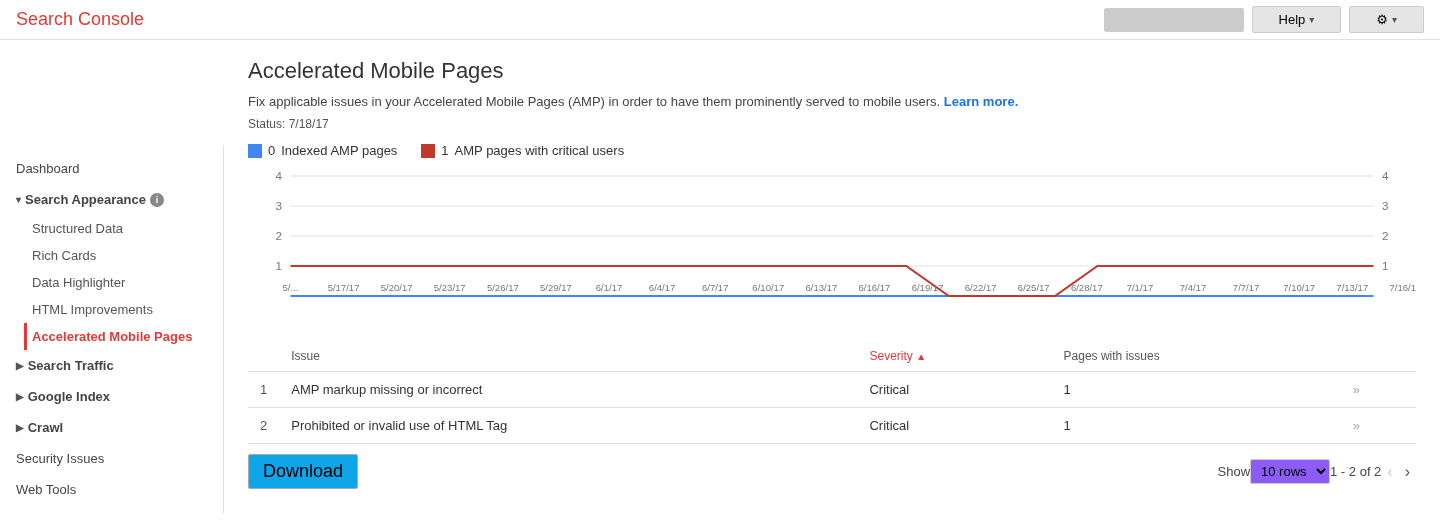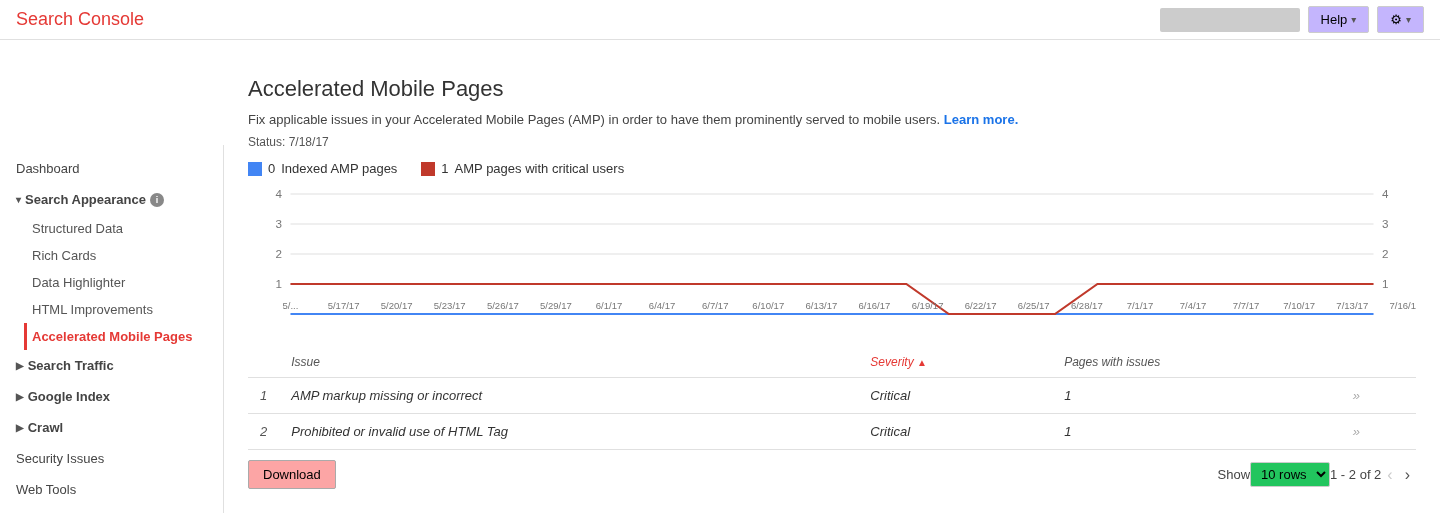--- a/index.html
+++ b/index.html
@@ -25,22 +25,22 @@
       gap: 8px;
     }
     .header-avatar {
       width: 140px;
       height: 24px;
       background: #ccc;
       border-radius: 2px;
     }
     .header-btn {
       border: 1px solid #ccc;
-      background: #c4b5fd;
-      padding: 5px 12px;
+      background: #e5e5e5;
+      padding: 5px 26px;
       cursor: pointer;
       font-size: 13px;
       border-radius: 2px;
       display: flex;
       align-items: center;
       gap: 4px;
     }
     .chevron-down { font-size: 10px; color: #555; }
 
     
@@ -166,22 +166,21 @@
     }
     .chart-svg {
       width: 100%;
       height: 140px;
     }
 
     
     .issues-table {
       width: 100%;
       border-collapse: collapse;
-      margin-top: 8px;
-      font-style: italic;
+      margin-top: 20px;
     }
     .issues-table th {
       text-align: left;
       font-weight: normal;
       font-size: 12px;
       color: #555;
       border-bottom: 1px solid #e0e0e0;
       padding: 8px 12px;
     }
     .issues-table th.sortable {
@@ -202,38 +201,38 @@
 
     
     .bottom-bar {
       display: flex;
       align-items: center;
       justify-content: space-between;
       padding: 10px 0 4px 0;
     }
     .download-btn {
       border: 1px solid #aaa;
-      background: #fca5a5;
+      background: #0ea5e9;
       padding: 6px 14px;
       cursor: pointer;
-      font-size: 13px;
+      font-size: 18px;
       border-radius: 2px;
     }
     .pagination {
       display: flex;
       align-items: center;
       font-size: 13px;
       color: #444;
     }
     .rows-dropdown {
       border: 1px solid #ccc;
       padding: 3px 6px;
       font-size: 13px;
       border-radius: 2px;
-      background: #22c55e;
+      background: #8b5cf6;
       cursor: pointer;
     }
     .page-nav-btn {
       background: none;
       border: none;
       font-size: 16px;
       cursor: pointer;
       color: #555;
       padding: 2px 6px;
     }

